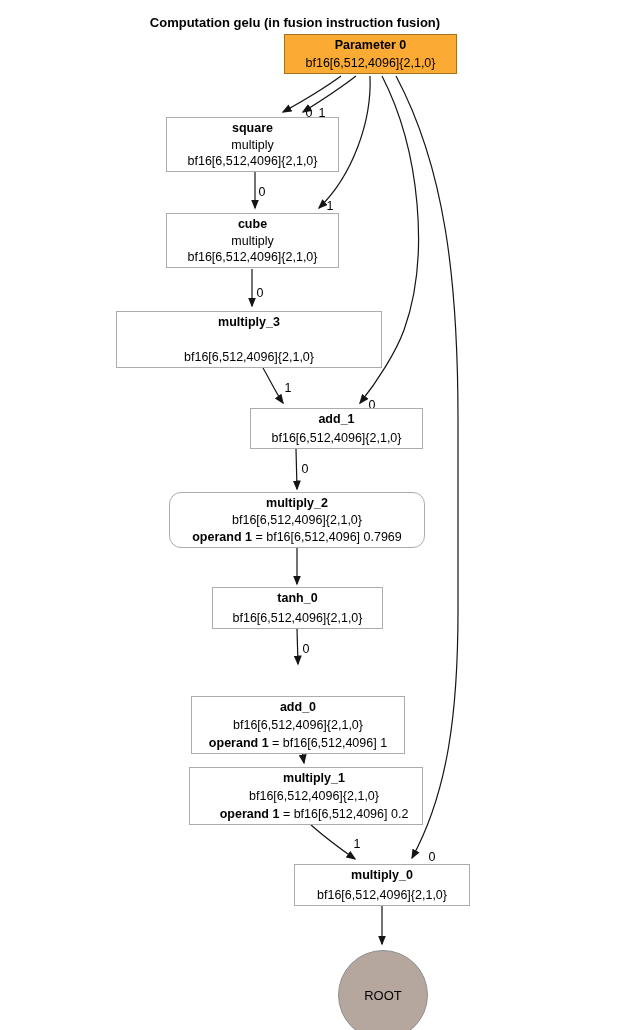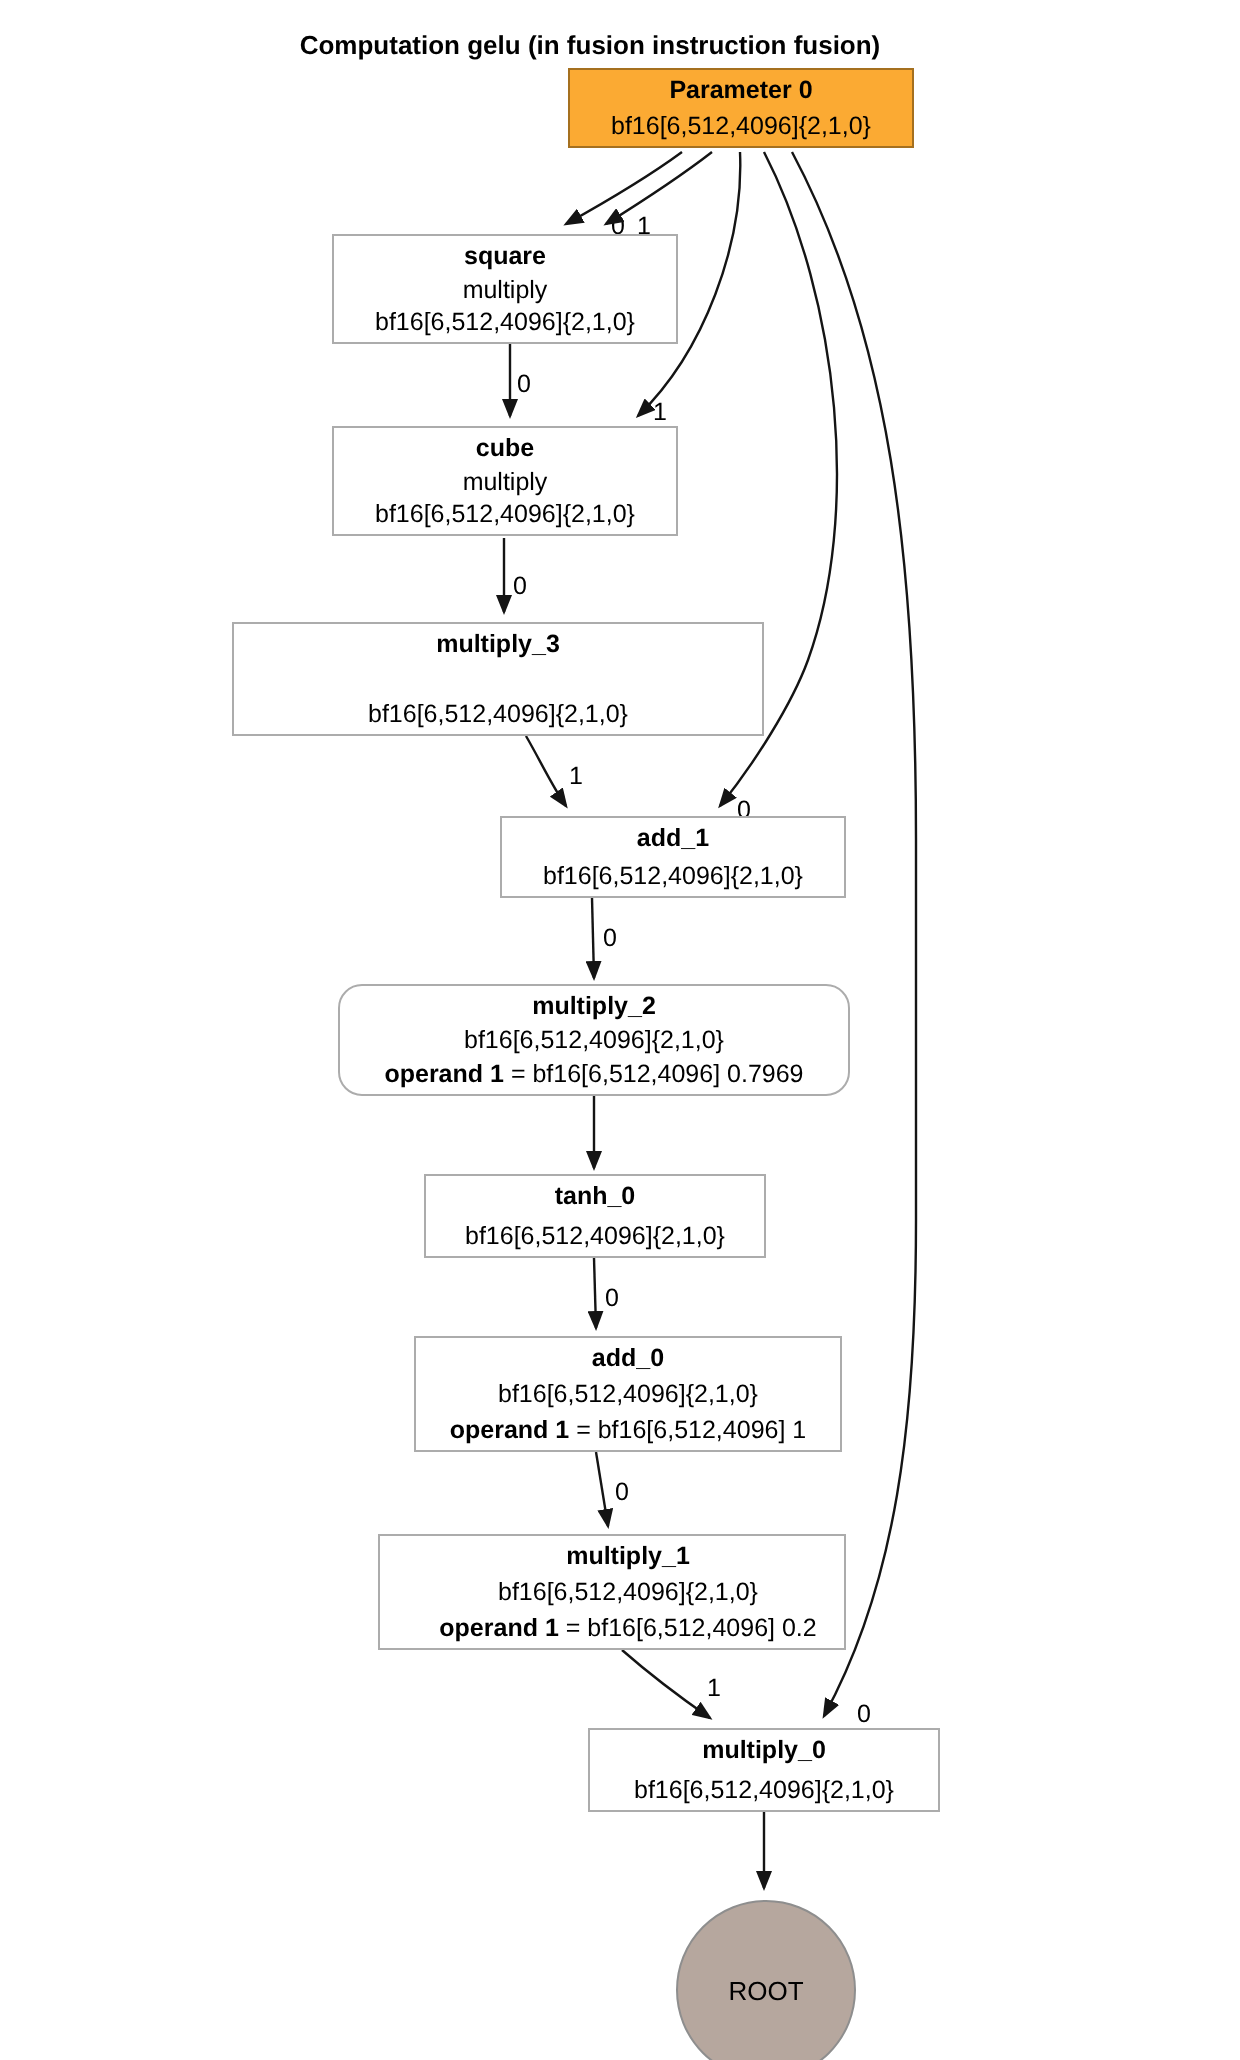--- a/index.html
+++ b/index.html
@@ -34,21 +34,21 @@
   }
   .edge-label{font-size:12.5px;fill:#000;}
   
   #n-param0    {left:284px;top:34px; width:173px;height:40px;}
   #n-square    {left:166px;top:117px;width:173px;height:55px;}
   #n-cube      {left:166px;top:213px;width:173px;height:55px;}
   #n-multiply3 {left:116px;top:311px;width:266px;height:57px;}
   #n-add1      {left:210px;top:408px;width:173px;height:41px;margin-left:40px;}
   #n-multiply2 {left:169px;top:492px;width:256px;height:56px;border-radius:12px;}
   #n-tanh0     {left:212px;top:587px;width:171px;height:42px;}
-  #n-add0      {left:191px;top:668px;width:214px;height:58px;margin-left:16px;}
+  #n-add0      {left:191px;top:696px;width:214px;height:58px;}
   #n-multiply1 {left:189px;top:767px;width:234px;height:58px;padding-left:20px;}
   #n-multiply0 {left:294px;top:864px;width:176px;height:42px;}
   #n-root      {left:338px;top:950px;width:88px;height:88px;}
 </style>
 </head>
 <body>
 
 <div id="stage">
 
   <svg id="edges" viewBox="0 0 620 1030">

